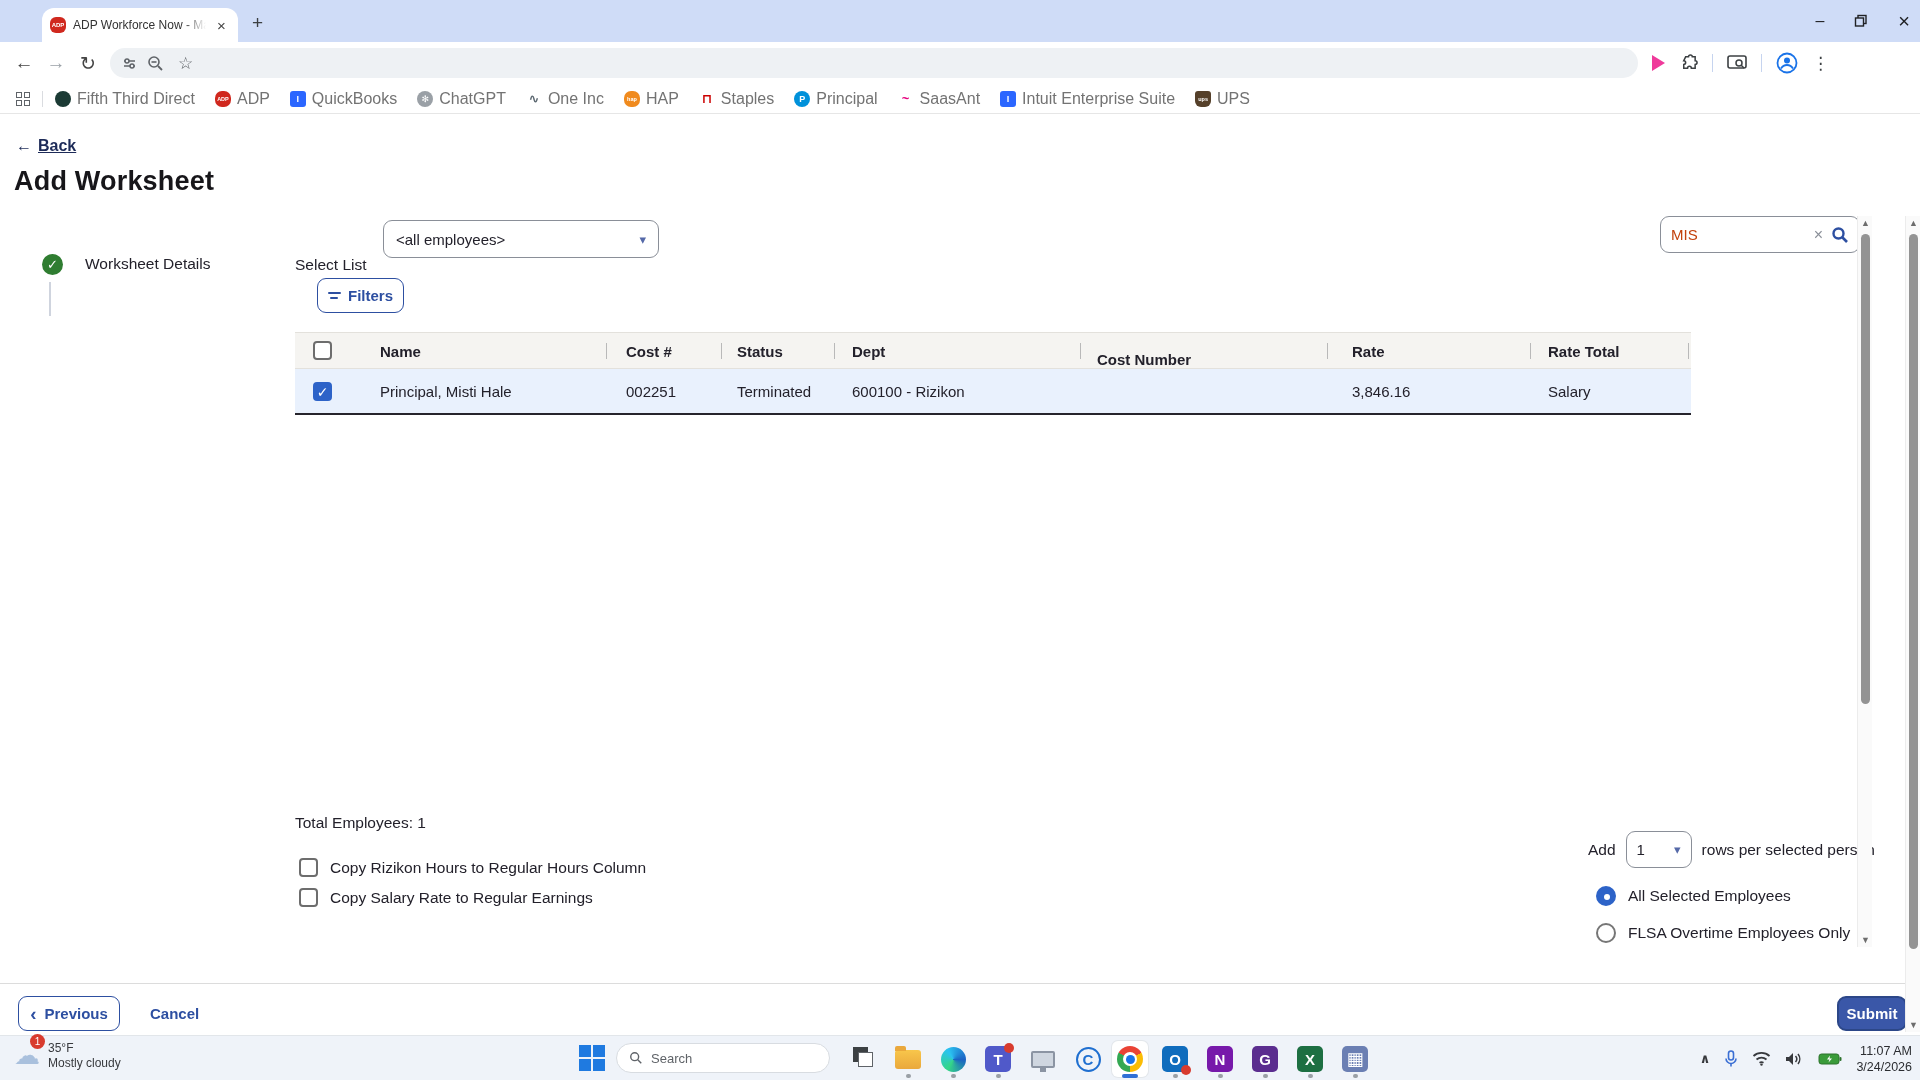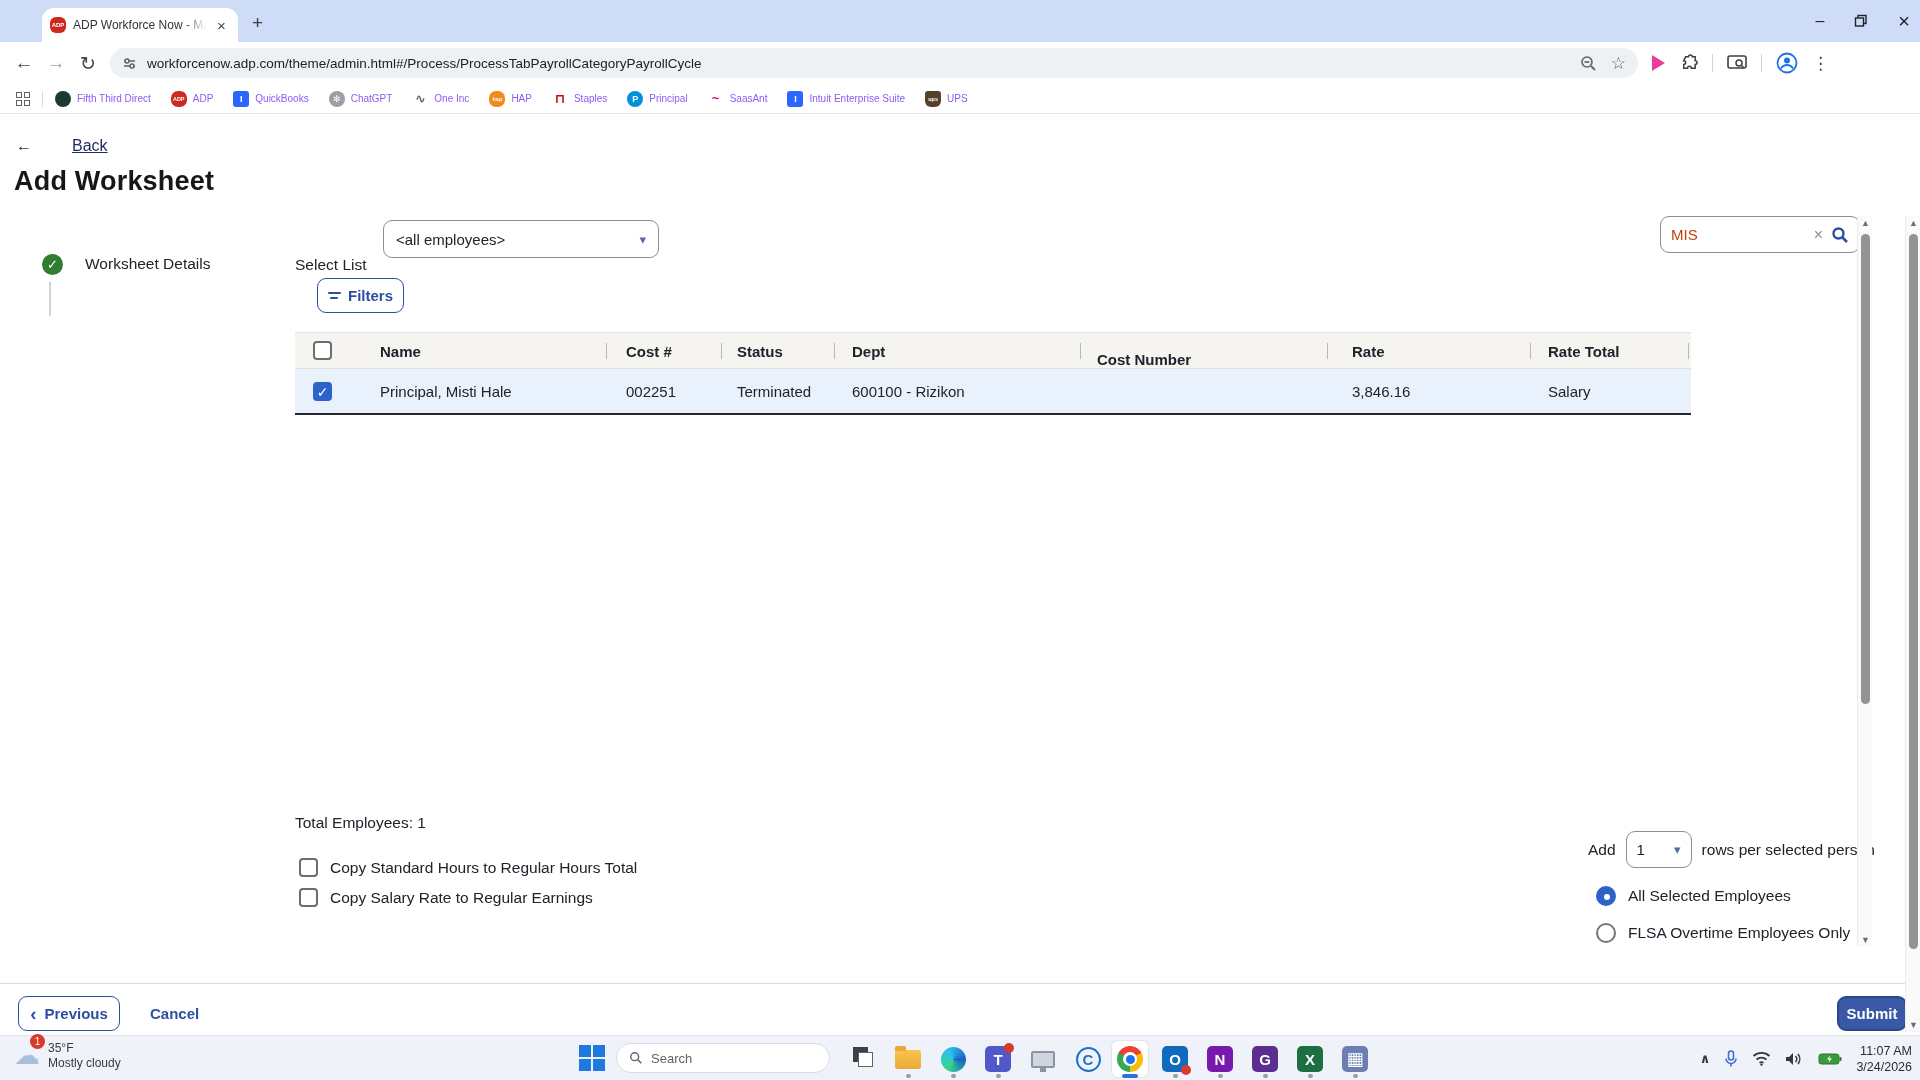--- a/index.html
+++ b/index.html
@@ -31,35 +31,35 @@
   #omni-url { font-size:13.5px; color:#202124; flex:1; white-space:nowrap; overflow:hidden; }
   .omni-right { display:flex; align-items:center; gap:14px; }
   .tb-right { display:flex; align-items:center; gap:14px; margin-left:14px; }
   .vdiv { width:1px; height:18px; background:#c6d4ef; }
   .play-ext { width:0; height:0; border-left:13px solid #ef3a9b; border-top:8px solid transparent;
     border-bottom:8px solid transparent; }
 
   #bookmarks { left:0; top:84px; width:1920px; height:30px; background:#fff;
     border-bottom:1px solid #e6e6e6; display:flex; align-items:center; padding:0 16px; gap:8px; }
   .bm { display:flex; align-items:center; gap:6px; margin-right:12px; }
-  .bm-label { font-size:10px; color:#8b5cf6; white-space:nowrap; }
+  .bm-label { font-size:16px; color:#737373; white-space:nowrap; }
   .bm-ic { width:16px; height:16px; display:flex; align-items:center; justify-content:center;
     color:#fff; font-size:9px; font-weight:bold; flex:0 0 auto; }
   .sh-circle { border-radius:50%; } .sh-square { border-radius:3px; }
   .sh-pill { border-radius:7px; font-size:5.5px; } .sh-shield { border-radius:3px 3px 6px 6px; font-size:5.5px; }
   .sh-plain { background:transparent !important; font-size:13px; font-weight:bold; }
   .apps-grid { width:14px; height:14px; display:grid; grid-template-columns:6px 6px; gap:2px; }
   .apps-grid i { background:none; border:1.6px solid #5f6368; width:6px; height:6px; }
   .bm-div { width:1px; height:16px; background:#dadce0; margin:0 4px; }
 
   
   #content { left:0; top:114px; width:1920px; height:921px; background:#fff; }
   #back-link { left:16px; top:23px; display:flex; gap:6px; align-items:center;
     color:var(--c-navy); font-size:16px; }
-  #back-link .lbl { text-decoration:underline; font-weight:400;margin-left:34px; }
+  #back-link .lbl { text-decoration:underline; font-weight:700; }
   #page-title { left:14px; top:52px; font-size:27px; font-weight:800; color:#17161a; letter-spacing:.2px; }
 
   .step-row { left:30px; width:256px; height:38px; display:flex; align-items:center; gap:22px;
     padding-left:12px; font-size:15.5px; color:#23212b; }
   .step-done-circle { width:21px; height:21px; border-radius:50%; background:var(--c-green);
     color:#fff; font-size:13px; display:flex; align-items:center; justify-content:center; }
   .step-open-circle { width:19px; height:19px; border-radius:50%; border:2px solid #8b94a9; background:#fff; }
   #step-connector { left:49px; top:168px; width:2px; height:34px; background:#cfd4de; }
 
   #select-list-label { left:295px; top:132px; font-size:15.5px; color:#23212b; line-height:38px; }
@@ -183,21 +183,20 @@
   <span class="nav-ic" style="margin-left:8px;">←</span>
   <span class="nav-ic dim">→</span>
   <span class="nav-ic">↻</span>
   <div id="omnibox">
     <svg width="15" height="15" viewBox="0 0 15 15">
       <line x1="2" y1="5" x2="13" y2="5" stroke="#5f6368" stroke-width="1.5"></line>
       <line x1="2" y1="10" x2="13" y2="10" stroke="#5f6368" stroke-width="1.5"></line>
       <circle cx="5" cy="5" r="2" fill="#eef1f4" stroke="#5f6368" stroke-width="1.5"></circle>
       <circle cx="10" cy="10" r="2" fill="#eef1f4" stroke="#5f6368" stroke-width="1.5"></circle>
     </svg>
-    <span id="omni-url">workforcenow.adp.com/theme/admin.html#/Process/ProcessTabPayrollCategoryPayrollCycle</span>
     <div class="omni-right">
       <svg width="17" height="17" viewBox="0 0 17 17">
         <circle cx="7" cy="7" r="5" fill="none" stroke="#5f6368" stroke-width="1.6"></circle>
         <line x1="4.5" y1="7" x2="9.5" y2="7" stroke="#5f6368" stroke-width="1.6"></line>
         <line x1="11" y1="11" x2="15" y2="15" stroke="#5f6368" stroke-width="1.8"></line>
       </svg>
       <span style="font-size:17px;color:#5f6368;">☆</span>
     </div>
   </div>
   <div class="tb-right">
@@ -338,21 +337,21 @@
     <span class="cell" style="left:557px;">600100 - Rizikon</span>
     <span class="cell" style="left:802px;"></span>
     <span class="cell" style="left:1057px;">3,846.16</span>
     <span class="cell" style="left:1253px;">Salary</span>
   </div>
 
   <div class="abs" id="total-label">Total Employees: 1</div>
 
   <div class="abs opt-row" style="top:744px;">
     <span class="cb"></span>
-    <span>Copy Standard Hours to Regular Hours Total</span>
+    <span>Copy Rizikon Hours to Regular Hours Column</span>
   </div>
   <div class="abs opt-row" style="top:774px;">
     <span class="cb"></span>
     <span>Copy Salary Rate to Regular Earnings</span>
   </div>
 
   <div class="abs" id="add-row">
     <span>Add</span>
     <span class="field" id="add-select">
       <span>1</span>

